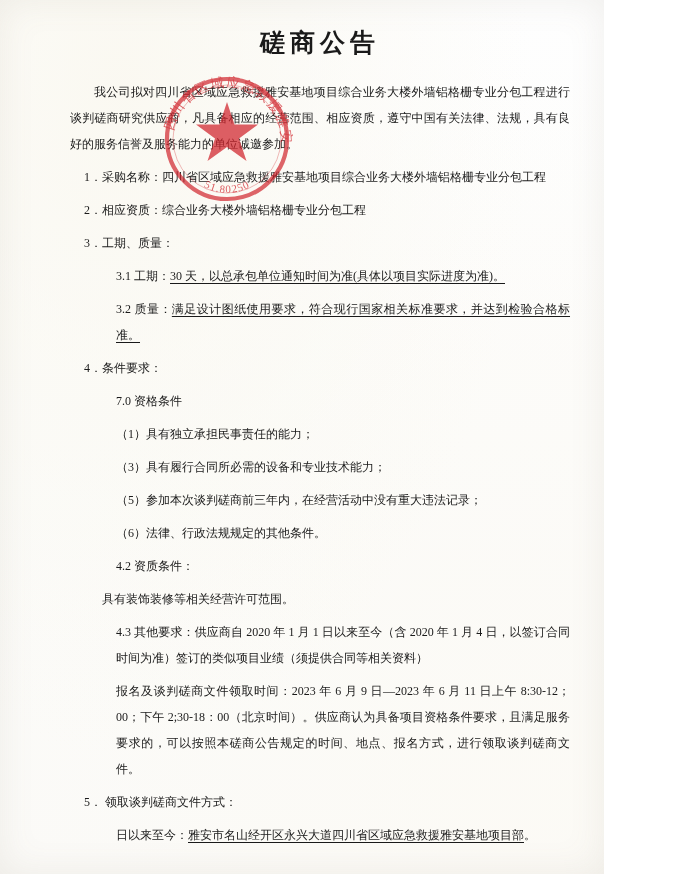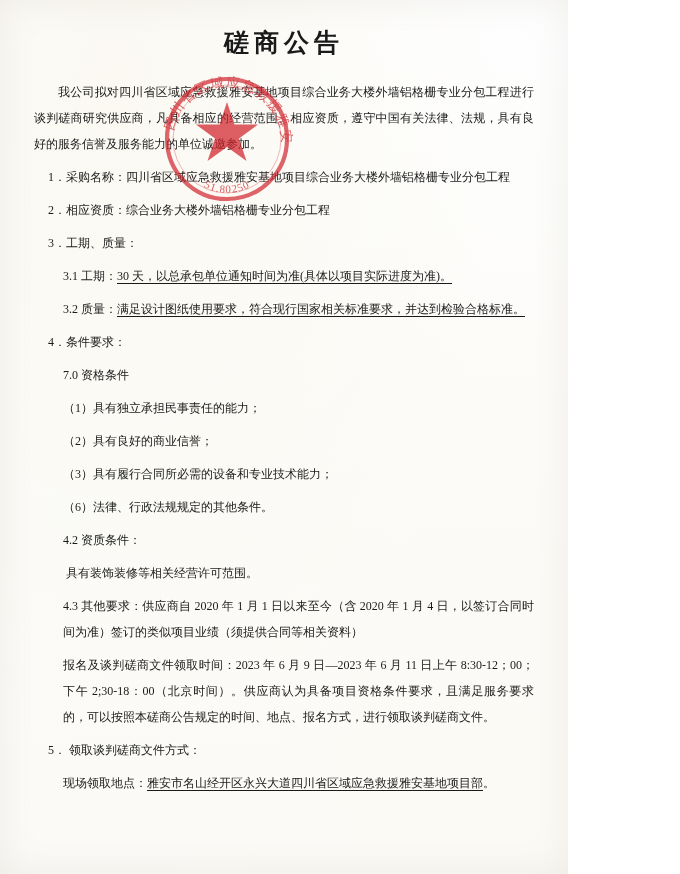--- a/index.html
+++ b/index.html
@@ -10,20 +10,21 @@
   body {
     font-family: "Liberation Serif", "DejaVu Serif", serif;
     color: #1a1a1a;
   }
   .page {
     position: relative;
     width: 568px;
     height: 874px;
     background: #c2410c;
     overflow: hidden;
+    padding-left: 36px;
   }
   .paper-tint {
     position: absolute;
     inset: 0;
     background:
       radial-gradient(ellipse at 20% 10%, rgba(250,248,240,0.9), rgba(255,255,255,0) 60%),
       radial-gradient(ellipse at 85% 90%, rgba(252,250,245,0.8), rgba(255,255,255,0) 65%),
       linear-gradient(180deg, #fefefe 0%, #fcfcfa 50%, #fbfaf7 100%);
     pointer-events: none;
   }
@@ -42,21 +43,21 @@
   }
   p {
     margin: 0 0 7px 0;
     font-size: 12px;
     line-height: 26px;
     text-align: justify;
     text-justify: inter-ideograph;
   }
   .lead { text-indent: 2em; }
   .lvl1 { margin-left: 14px; }
-  .lvl2 { margin-left: 29px; font-family: Liberation Serif, serif; }
+  .lvl2 { margin-left: 46px; font-family: Liberation Serif, serif; }
   .lvl4 { margin-left: 32px; }
   .u { text-decoration: underline; text-underline-offset: 3px; }
   .seal {
     position: absolute;
     left: 150px;
     top: 62px;
     width: 154px;
     height: 154px;
     pointer-events: none;
     opacity: 0.85;
@@ -114,22 +115,22 @@
     <p class="lvl1">
       <span>4．</span><span>条件要求：</span>
     </p>
 
     <p class="lvl2">
       <span>7.0</span>
       <span>资格条件</span>
     </p>
 
     <p class="lvl2">（1）具有独立承担民事责任的能力；</p>
-    <p class="lvl2">（2）具有良好的商业信誉；</p>
     <p class="lvl2">（3）具有履行合同所必需的设备和专业技术能力；</p>
+    <p class="lvl2">（5）参加本次谈判磋商前三年内，在经营活动中没有重大违法记录；</p>
     <p class="lvl2">（6）法律、行政法规规定的其他条件。</p>
 
     <p class="lvl2">
       <span>4.2</span>
       <span>资质条件：</span>
     </p>
     <p class="lvl4">具有装饰装修等相关经营许可范围。</p>
 
     <p class="lvl2">
       <span>4.3</span>
@@ -139,21 +140,21 @@
     <p class="lvl2">
       <span>报名及谈判磋商文件领取时间：</span><span>2023 年 6 月 9 日—2023 年 6 月 11 日上午 8:30-12；00；下午 2;30-18：00（北京时间）。供应商认为具备项目资格条件要求，且满足服务要求的，可以按照本磋商公告规定的时间、地点、报名方式，进行领取谈判磋商文件。</span>
     </p>
 
     <p class="lvl1">
       <span>5．</span>
       <span>领取谈判磋商文件方式：</span>
     </p>
 
     <p class="lvl2">
-      <span>现场领取地点：</span><span class="u">雅安市名山经开区永兴大道四川省区域应急救援雅安基地项目部</span><span>。</span>
+      <span>日以来至今：</span><span class="u">雅安市名山经开区永兴大道四川省区域应急救援雅安基地项目部</span><span>。</span>
     </p>
 
     <p class="lvl2">
       
     </p>
 
   </div>
 
   <div class="seal">
     <svg width="154" height="154" viewBox="0 0 154 154" xmlns="http://www.w3.org/2000/svg">

